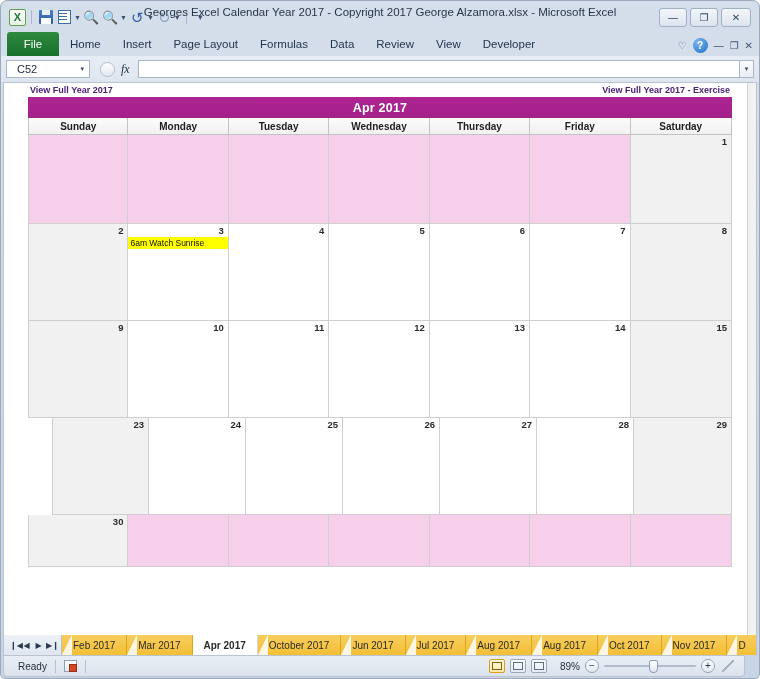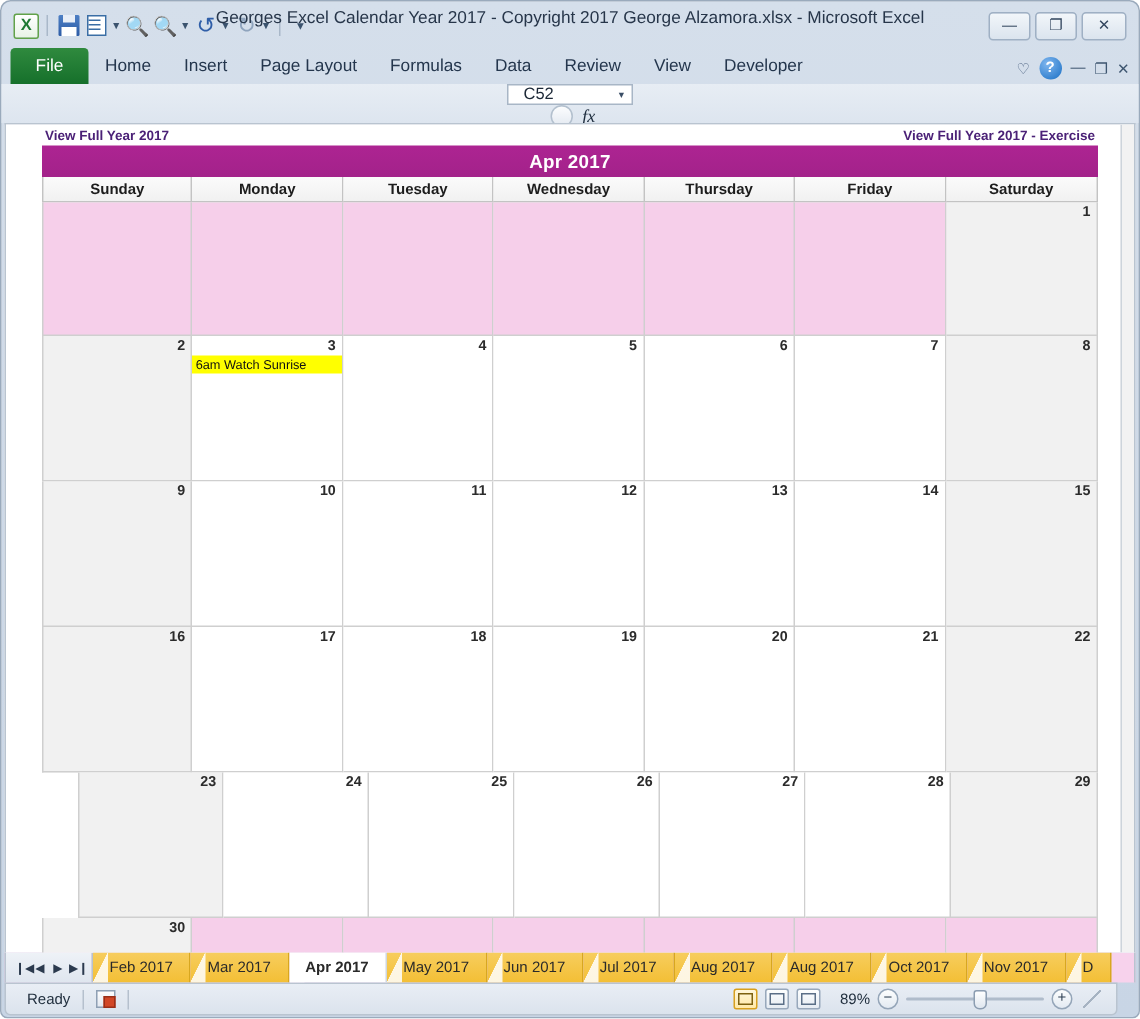--- a/index.html
+++ b/index.html
@@ -122,21 +122,20 @@
     display: flex; align-items: center; justify-content: center;
   }
   .mini-ctrl { font-size: 10px; color: #3e5670; }
 
   
   #formula-row {
     height: 26px;
     display: flex; align-items: center;
     padding: 0 5px 0 5px;
     background: linear-gradient(to bottom,#e7edf4,#dde5ef);
-    flex-direction: column;
   }
   #name-box {
     width: 84px; height: 18px;
     background: #ffffff;
     border: 1px solid #a8b6c6;
     display: flex; align-items: center;
     font-size: 11px; color: #1b2736;
     padding-left: 10px;
     position: relative;
   }
@@ -479,43 +478,20 @@
               <span class="daynum">13</span>
             </div>
             <div class="cell" style="width: 101px; height: 97px;">
               <span class="daynum">14</span>
             </div>
             <div class="cell weekend" style="width: 102px; height: 97px;">
               <span class="daynum">15</span>
             </div>
           </div>
           <div class="week">
-            <div class="cell weekend" style="width: 101px; height: 97px;">
-              <span class="daynum">16</span>
-            </div>
-            <div class="cell" style="width: 101px; height: 97px;">
-              <span class="daynum">17</span>
-            </div>
-            <div class="cell" style="width: 101px; height: 97px;">
-              <span class="daynum">18</span>
-            </div>
-            <div class="cell" style="width: 101px; height: 97px;">
-              <span class="daynum">19</span>
-            </div>
-            <div class="cell" style="width: 101px; height: 97px;">
-              <span class="daynum">20</span>
-            </div>
-            <div class="cell" style="width: 101px; height: 97px;">
-              <span class="daynum">21</span>
-            </div>
-            <div class="cell weekend" style="width: 102px; height: 97px;">
-              <span class="daynum">22</span>
-            </div>
-          </div>
-          <div class="week">
             <div class="cell weekend" style="width: 101px; height: 97px; margin-left: 24px;">
               <span class="daynum">23</span>
             </div>
             <div class="cell" style="width: 101px; height: 97px;">
               <span class="daynum">24</span>
             </div>
             <div class="cell" style="width: 101px; height: 97px;">
               <span class="daynum">25</span>
             </div>
             <div class="cell" style="width: 101px; height: 97px;">
@@ -552,21 +528,21 @@
     <div id="tab-nav">
       <span class="navbtn">❙◀</span>
       <span class="navbtn">◀</span>
       <span class="navbtn">▶</span>
       <span class="navbtn">▶❙</span>
     </div>
     <div id="tabs">
         <div class="stab">Feb 2017</div>
         <div class="stab">Mar 2017</div>
         <div class="stab active">Apr 2017</div>
-        <div class="stab">May 2017</div>
+        <div class="stab">October 2017</div>
         <div class="stab">Jun 2017</div>
         <div class="stab">Jul 2017</div>
         <div class="stab">Aug 2017</div>
         <div class="stab">Aug 2017</div>
         <div class="stab">Oct 2017</div>
         <div class="stab">Nov 2017</div>
         <div class="stab">D</div>
       </div>
   </div>
 

